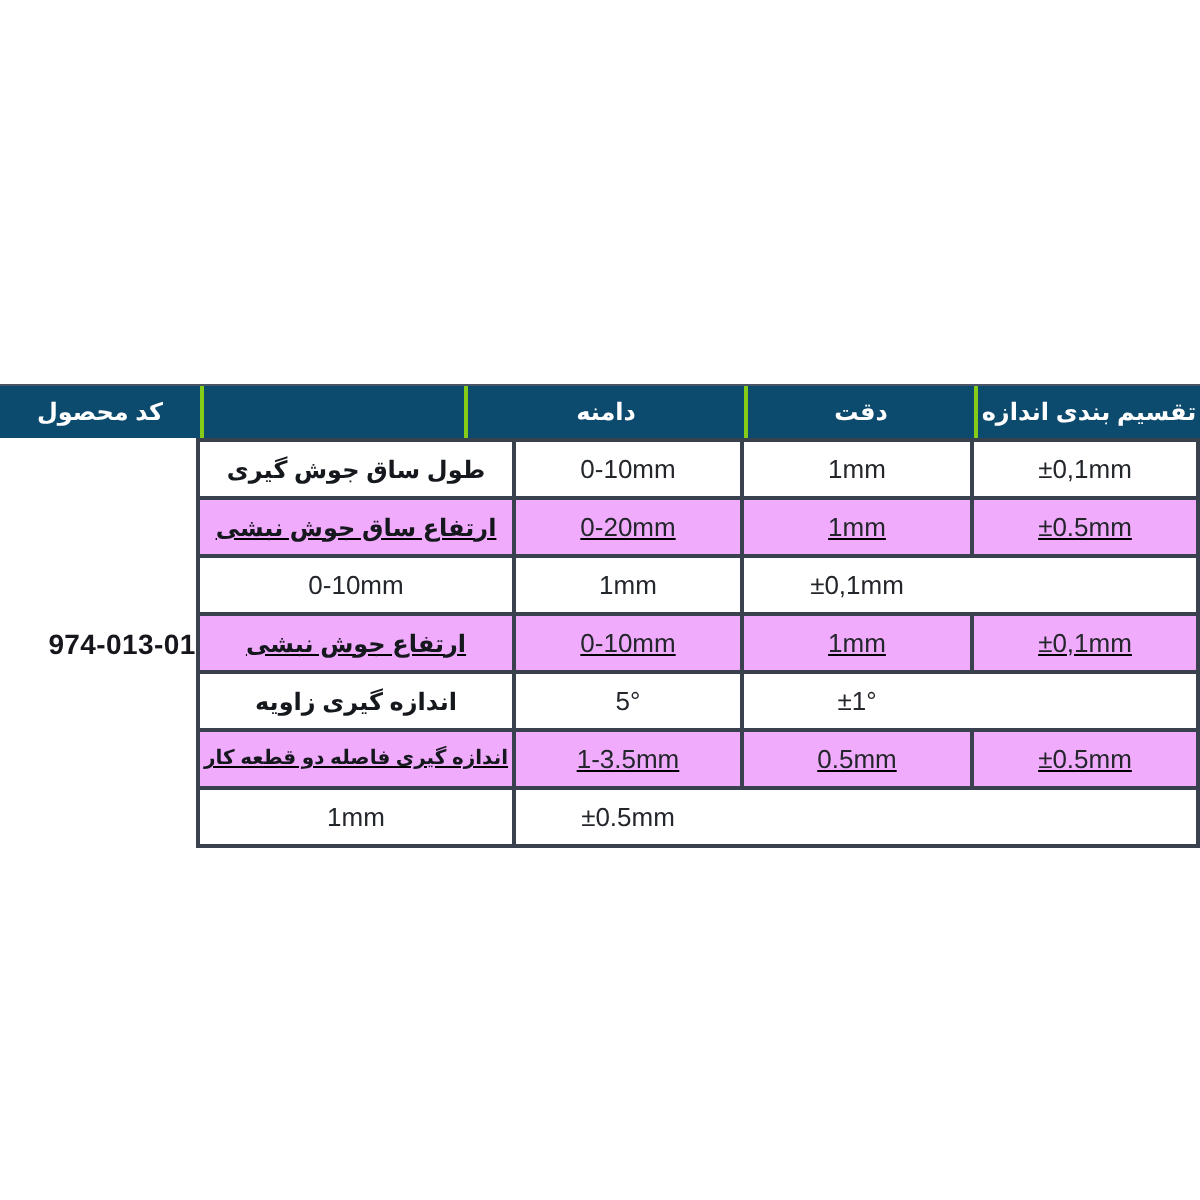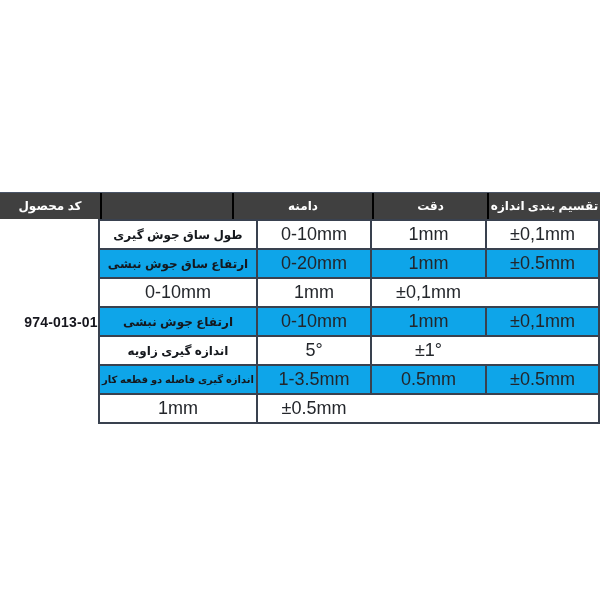--- a/index.html
+++ b/index.html
@@ -24,32 +24,32 @@
     width: 600px;
   }
   
   .thead {
     display: grid;
     grid-template-columns: 100px 132px 140px 115px 113px;
     height: 26px;
     border-top: 1px solid #4a5568;
   }
   .th {
-    background: #404040;
+    background: #0c4a6e;
     color: #ffffff;
     font-size: 12px;
     font-weight: 700;
     display: flex;
     align-items: center;
     justify-content: center;
     direction: rtl;
     white-space: nowrap;
     overflow: hidden;
   }
-  .th + .th { border-left: 2px solid #000000; text-align: right; }
+  .th + .th { border-left: 2px solid #84cc16; text-align: right; }
   
   .tbody { display: flex; }
   .code-col {
     width: 100px;
     display: flex;
     align-items: center;
     justify-content: center;
     background: #ffffff;
     padding-left: 24px;
   }
@@ -64,26 +64,26 @@
     border-right: 2px solid #39414f;
     border-bottom: 2px solid #39414f;
   }
   .data-row {
     display: grid;
     grid-template-columns: 158px 114px 115px 113px;
     height: 27px;
     border-top: 2px solid #39414f;
     background: #ffffff;
   }
-  .data-row.alt { background: #0ea5e9; }
+  .data-row.alt { background: #f0abfc; text-decoration: underline; }
   .td {
     display: flex;
     align-items: center;
     justify-content: center;
-    font-size: 18px;
+    font-size: 13px;
     color: #23262b;
     border-left: 2px solid #39414f;
     white-space: nowrap;
     overflow: hidden;
   }
   .td.fa {
     direction: rtl;
     font-weight: 700;
     font-size: 12px;
     color: #15181d;

